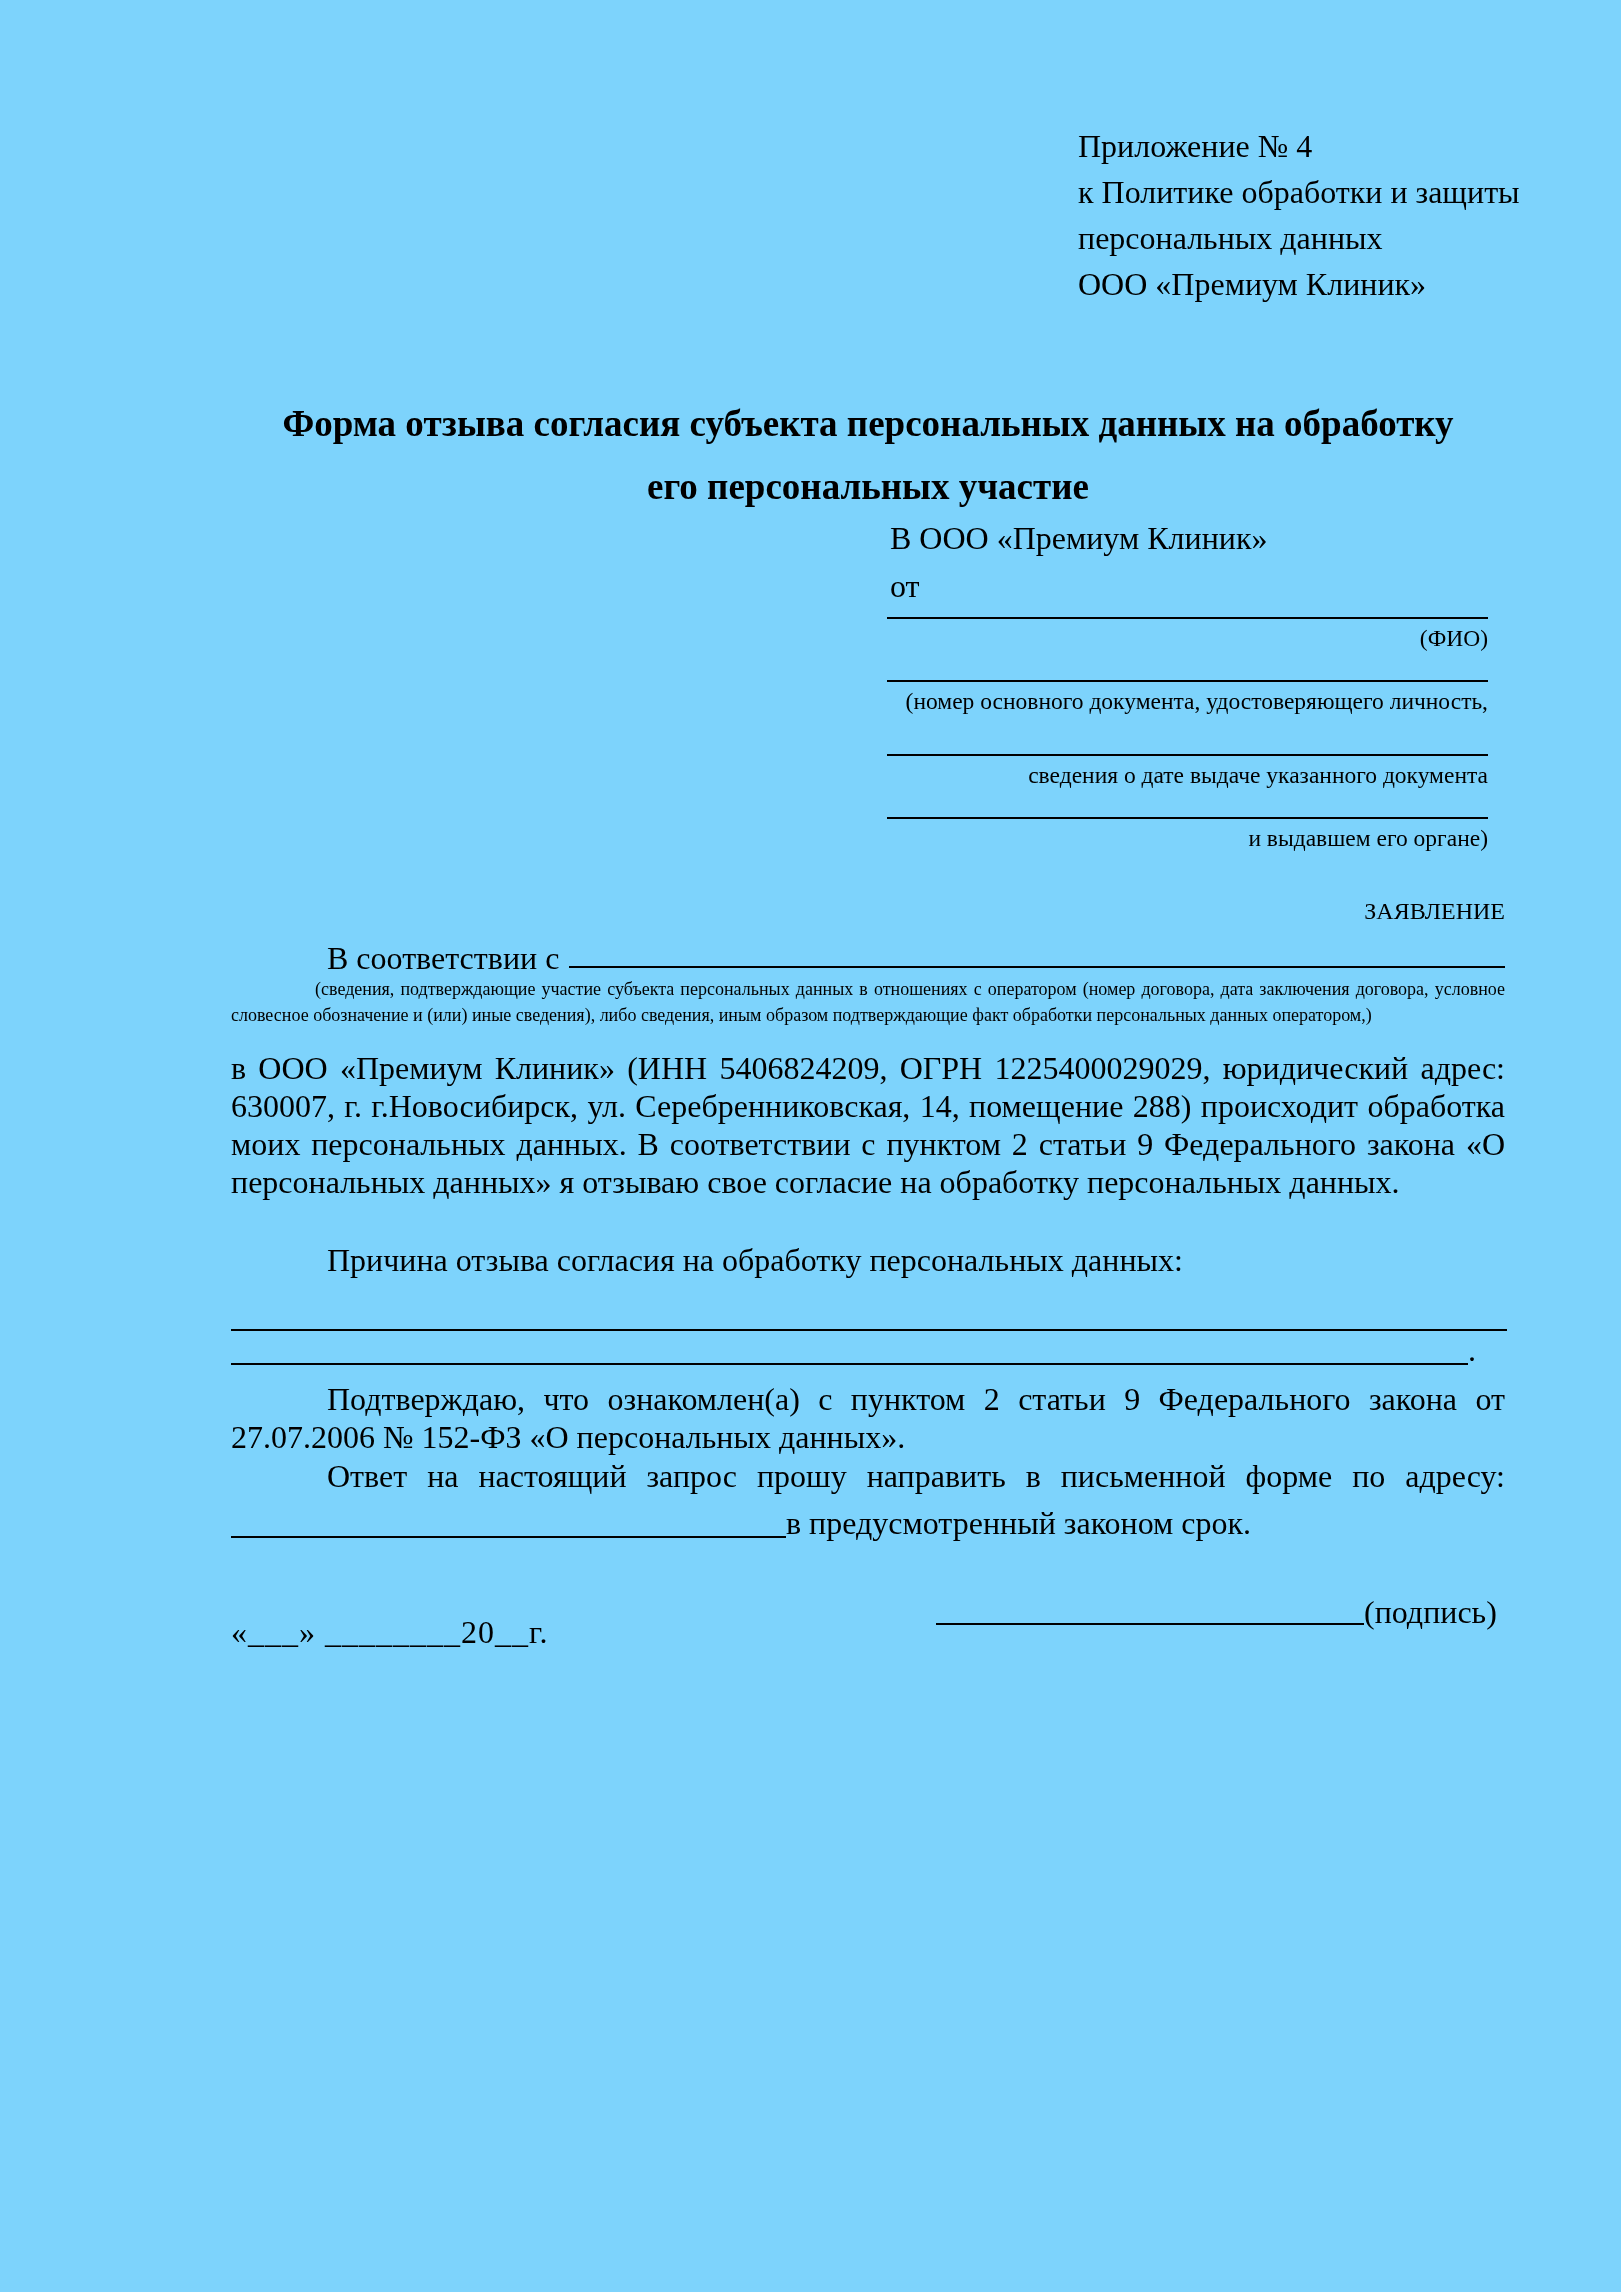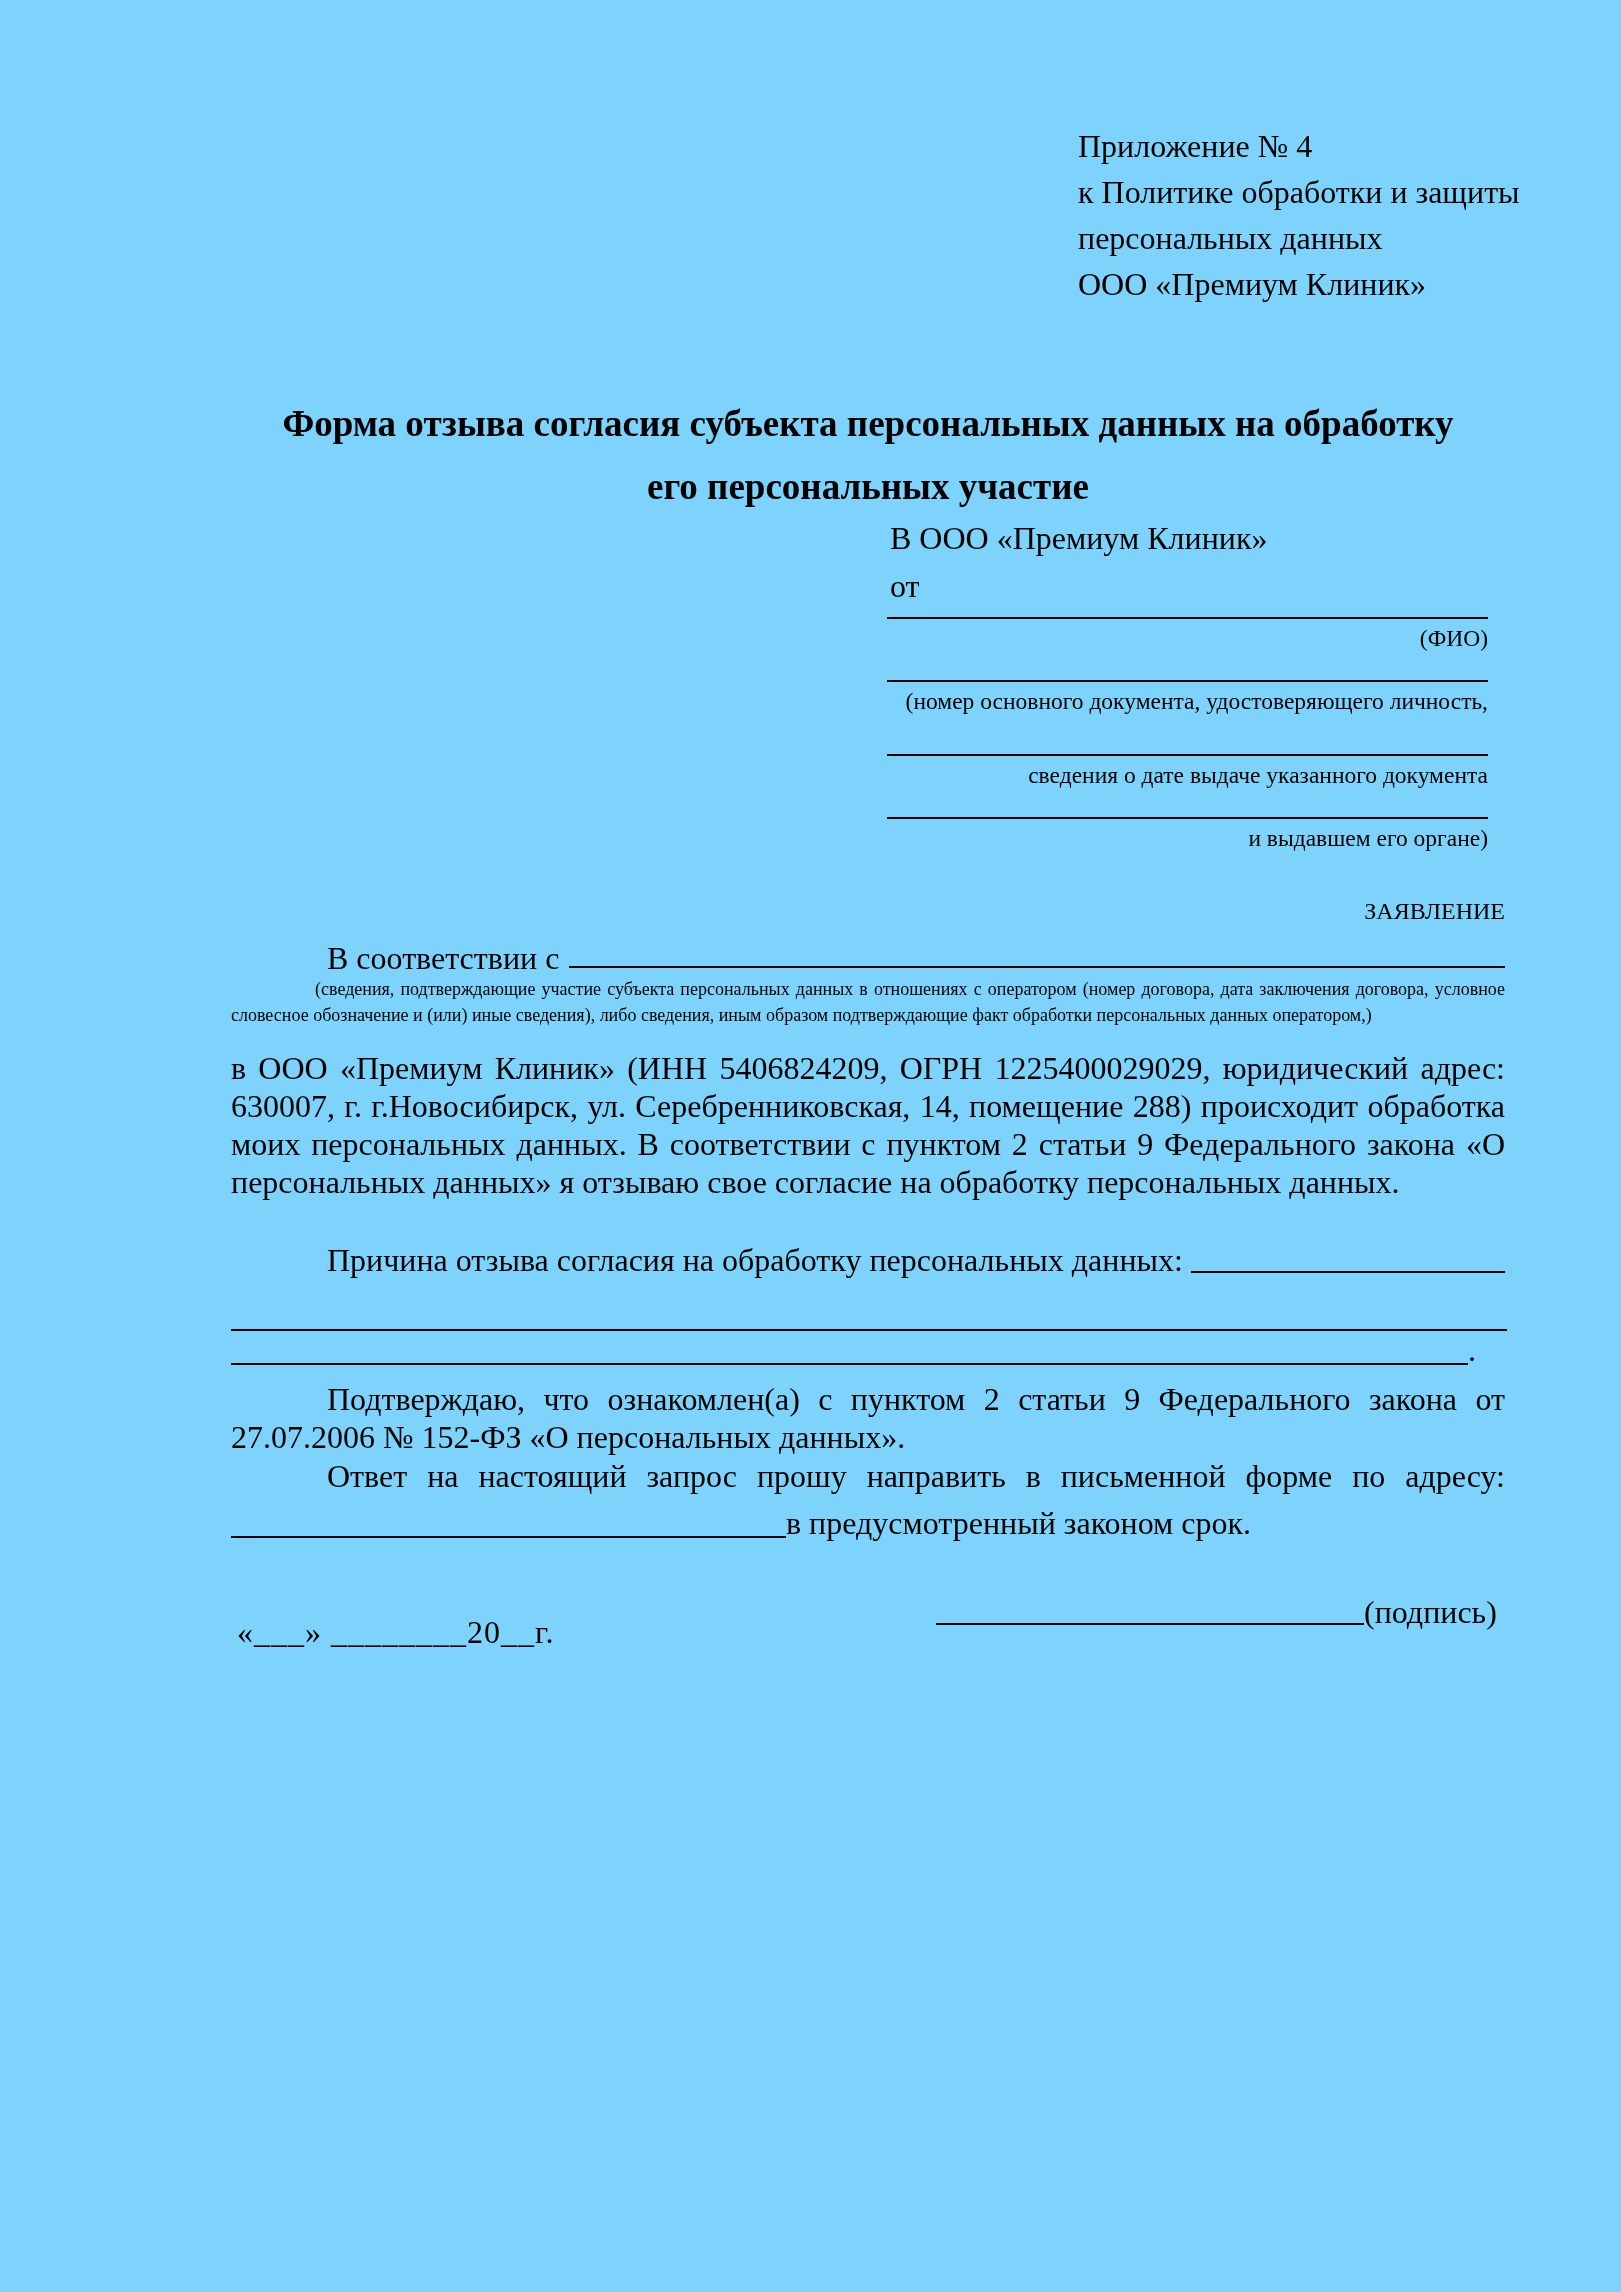--- a/index.html
+++ b/index.html
@@ -82,22 +82,23 @@
   }
   .body-par {
     position: absolute;
     left: 231px; top: 1049px; width: 1274px;
     line-height: 38px;
     text-align: justify;
   }
   .reason-row {
     position: absolute;
     left: 231px; top: 1241px; width: 1274px;
-    display: flex; align-items: center;
-    line-height: 38px;
+    display: flex; align-items: flex-start;
+    line-height: 38px;
+    flex-direction: column;
   }
   .reason-row .label { white-space: nowrap; text-indent: 96px; padding-right: 7.8px; }
 
   .hline-1 {
     position: absolute;
     left: 231px; top: 1329px; width: 1276px;
     border-top: 2.9px solid #000; height: 0;
   }
   .hline-2-row {
     position: absolute;
@@ -128,21 +129,21 @@
     left: 231px; top: 1492px; width: 1274px;
     display: flex; align-items: flex-end;
     line-height: 38px; height: 38px; margin-top: 12px;
   }
   .reply-row2 .address-line { width: 555px; border-bottom: 2.9px solid #000; height: 29px; margin-bottom: 3.9px; }
   .reply-row2 .suffix { white-space: nowrap; }
 
   
   .footer-date {
     position: absolute;
-    left: 237px; top: 1613px;
+    left: 231px; top: 1613px;
     line-height: 38px;
     letter-spacing: 1px;
   }
   .footer-sign {
     position: absolute;
     left: 936px; top: 1593px; width: 569px;
     display: flex; align-items: center;
     line-height: 38px; height: 38px;
   }
   .footer-sign .sign-line { width: 428px; border-bottom: 2.9px solid #000; height: 29px; margin-bottom: 3.9px; }

